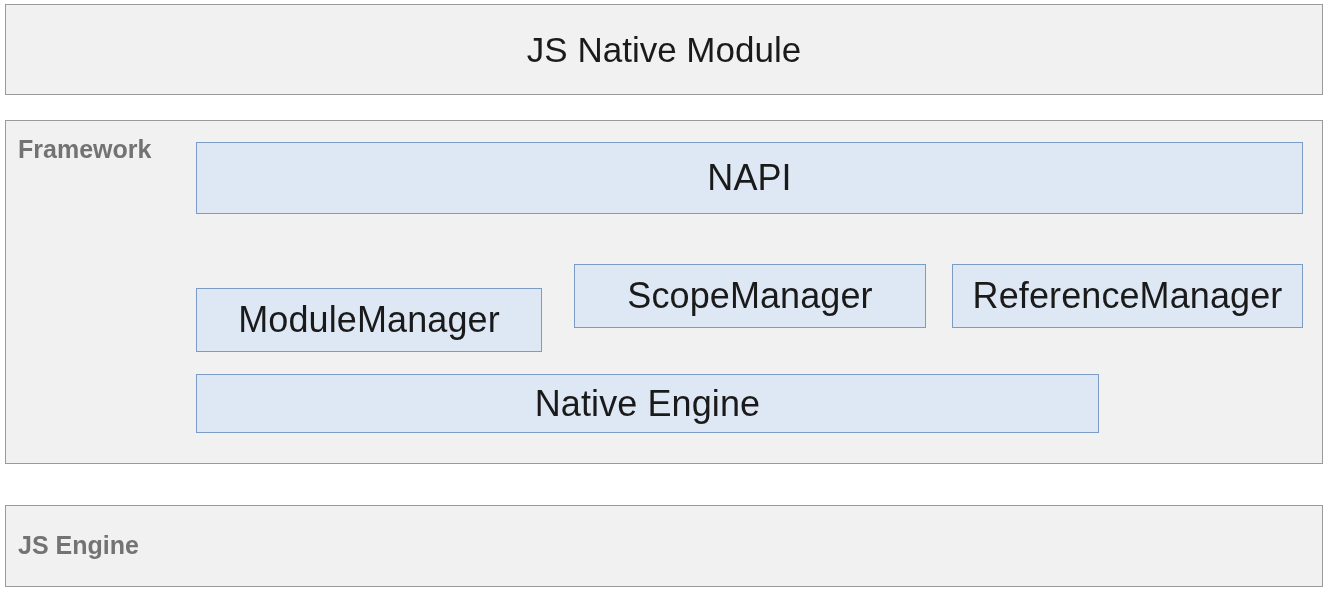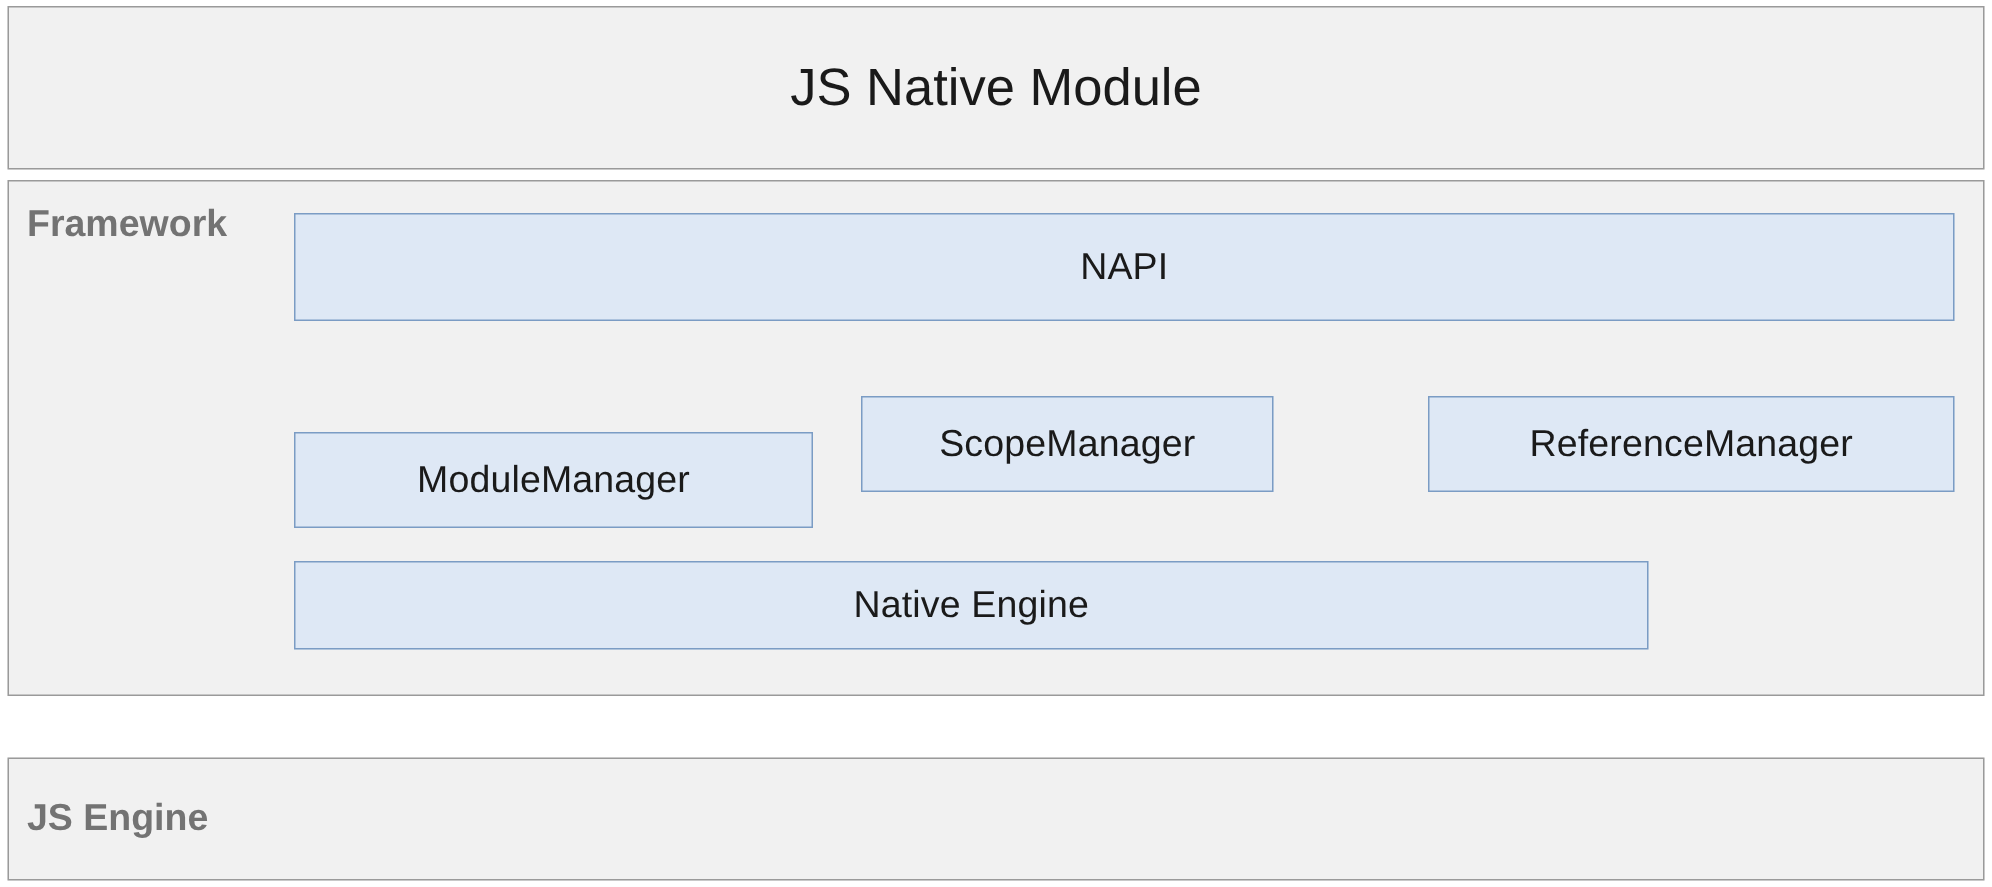--- a/index.html
+++ b/index.html
@@ -28,21 +28,21 @@
     position: absolute;
     background: #f1f1f1;
     border: 1px solid #9a9a9a;
     box-sizing: border-box;
   }
 
   #panel-js-native-module {
     left: 5px;
     top: 4px;
     width: 1318px;
-    height: 109px;
+    height: 91px;
   }
 
   #panel-framework {
     left: 5px;
     top: 120px;
     width: 1318px;
     height: 344px;
   }
 
   #panel-js-engine {
@@ -57,21 +57,21 @@
     position: absolute;
     background: #dee8f5;
     border: 1px solid #7b9cc4;
     box-sizing: border-box;
     display: flex;
     align-items: center;
     justify-content: center;
   }
 
   .blue-box .box-label {
-    font-size: 25px;
+    font-size: 36px;
     color: #1a1a1a;
     line-height: 1;
     white-space: nowrap;
     letter-spacing: 0.1px;
   }
 
   
   #box-napi {
     left: 196px;
     top: 142px;
@@ -83,21 +83,21 @@
   #box-module-manager {
     left: 196px;
     top: 264px;
     width: 346px;
     height: 64px;
     margin-top: 24px;
   }
   #box-scope-manager {
     left: 574px;
     top: 264px;
-    width: 275px;
+    width: 352px;
     height: 64px;
   }
   #box-reference-manager {
     left: 952px;
     top: 264px;
     width: 351px;
     height: 64px;
   }
 
   

